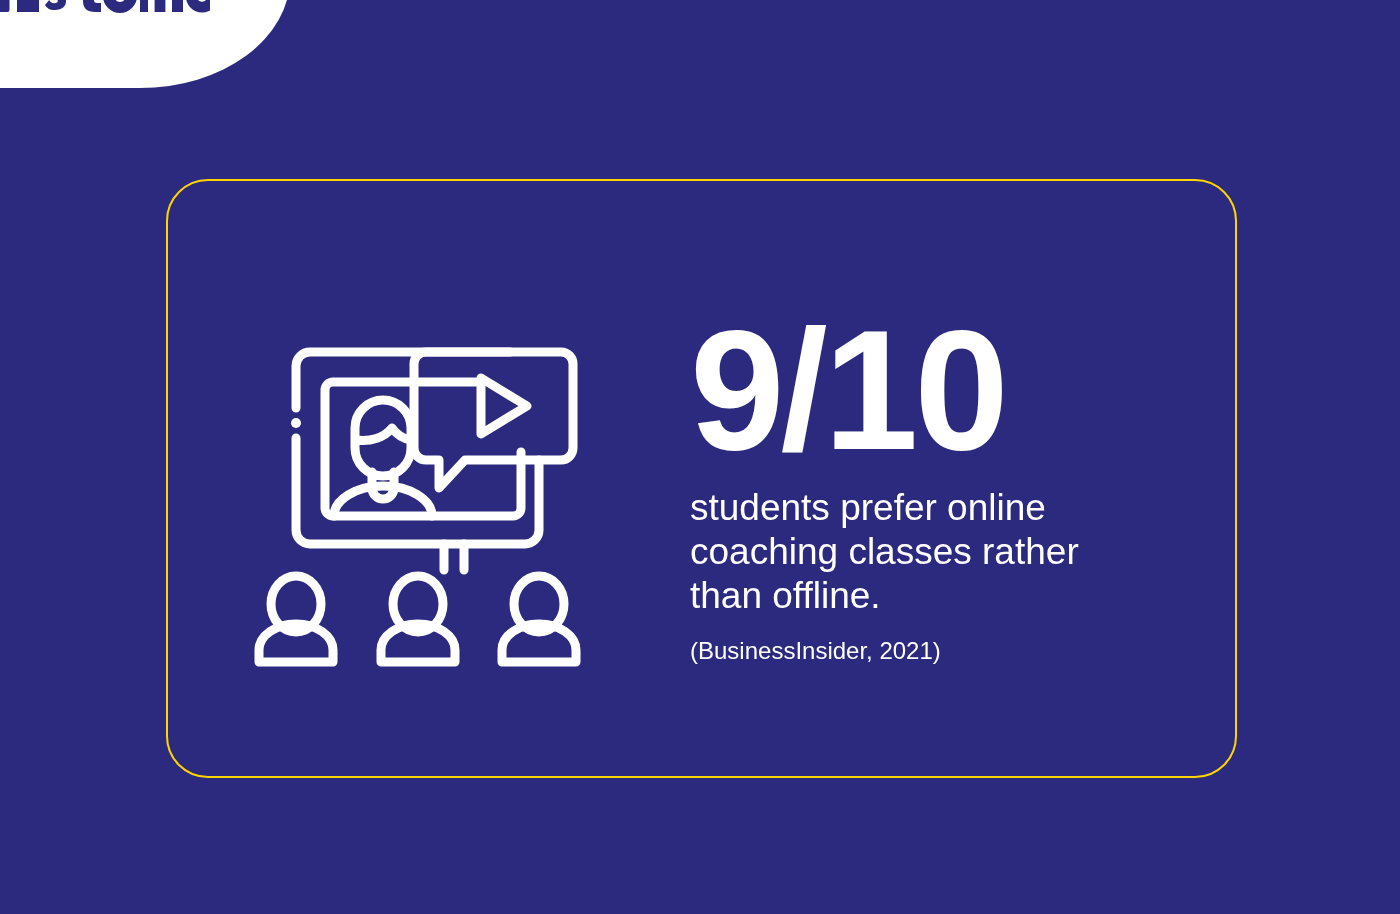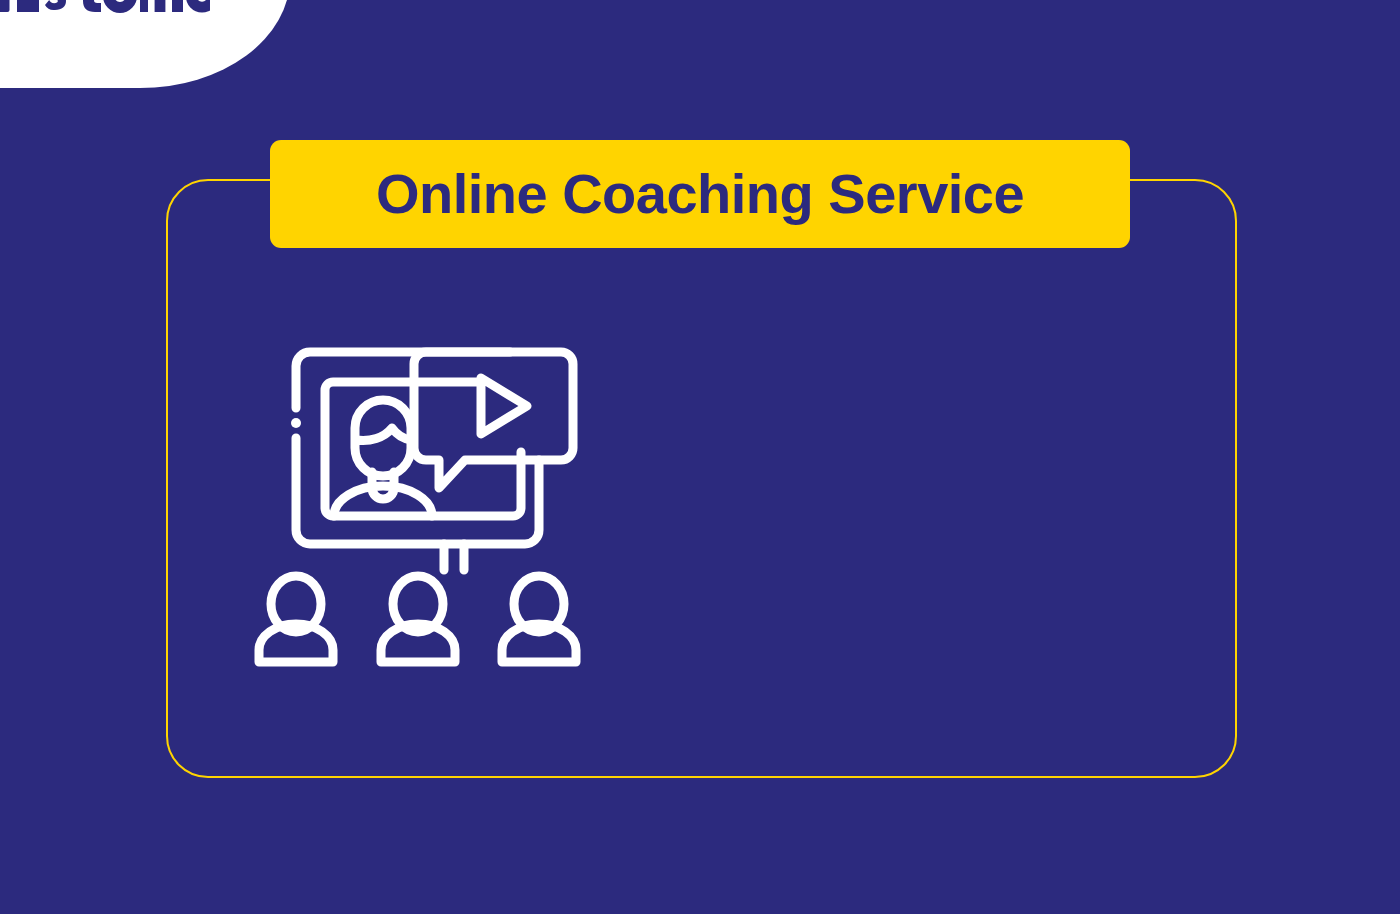--- a/index.html
+++ b/index.html
@@ -151,23 +151,20 @@
 
         <path d="M150 59 V38 a13 13 0 0 1 13-13 a12 12 0 0 1 8.6 3.4 A12 12 0 0 1 180 25 a13 13 0 0 1 13 13 V59 h-11 V39.5 a3.3 3.3 0 0 0-6.6 0 V59 h-10.8 V39.5 a3.3 3.3 0 0 0-6.6 0 V59 Z" fill="#2c2a7e"></path>
 
         <path d="M196 42.5 a16 16 0 0 1 16-17 a16 16 0 0 1 16 17 a16 16 0 0 1-16 17 a16 16 0 0 1-16-17 Z M206.5 42.5 a5.5 5.5 0 0 0 5.5 6.2 a5.5 5.5 0 0 0 5.5-6.2 a5.5 5.5 0 0 0-5.5-6.2 a5.5 5.5 0 0 0-5.5 6.2 Z" fill="#2c2a7e"></path>
       </svg>
     </div>
   </div>
 
   <div id="frame"></div>
 
-  <div id="title-banner">
-    <span id="title-text">Online Coaching Service</span>
-  </div>
 
   <div id="content">
 
     <div id="illustration">
       <svg viewBox="0 0 345 340" xmlns="http://www.w3.org/2000/svg" fill="none" stroke="#ffffff" stroke-width="9" stroke-linecap="round" stroke-linejoin="round">
 
         <path d="M62 22 h200 M62 22 a14 14 0 0 0-14 14 v42" stroke-width="9"></path>
         <path d="M48 108 v92 a14 14 0 0 0 14 14 h215 a14 14 0 0 0 14-14 v-70" stroke-width="9"></path>
         <circle cx="48" cy="93" r="5" fill="#ffffff" stroke="none"></circle>
 
@@ -195,15 +192,20 @@
           <ellipse cx="170" cy="274" rx="25" ry="28" stroke-width="9"></ellipse>
           <path d="M133 332 v-12 a37 26 0 0 1 74 0 v12 Z" stroke-width="9"></path>
         </g>
         <g>
           <ellipse cx="291" cy="274" rx="25" ry="28" stroke-width="9"></ellipse>
           <path d="M254 332 v-12 a37 26 0 0 1 74 0 v12 Z" stroke-width="9"></path>
         </g>
       </svg>
     </div>
 
+    <div id="stat-block">
+      <div id="stat-number">9/10</div>
+      <div id="stat-description">students prefer online coaching classes rather than offline.</div>
+      <div id="stat-source">(BusinessInsider, 2021)</div>
+    </div>
 
   </div>
 </div>
 
 </body></html>

